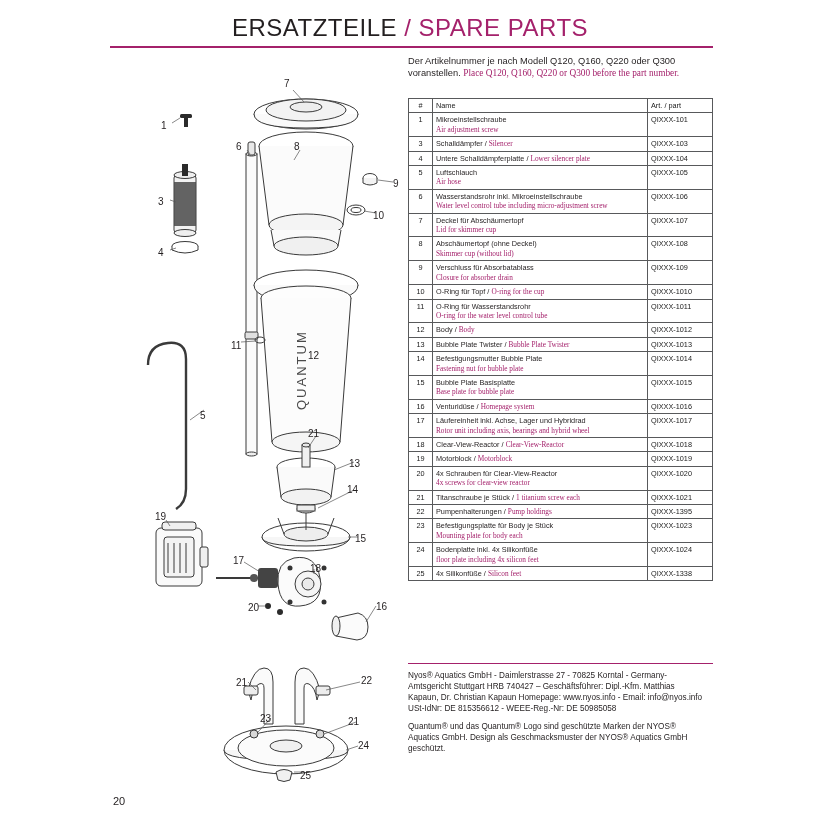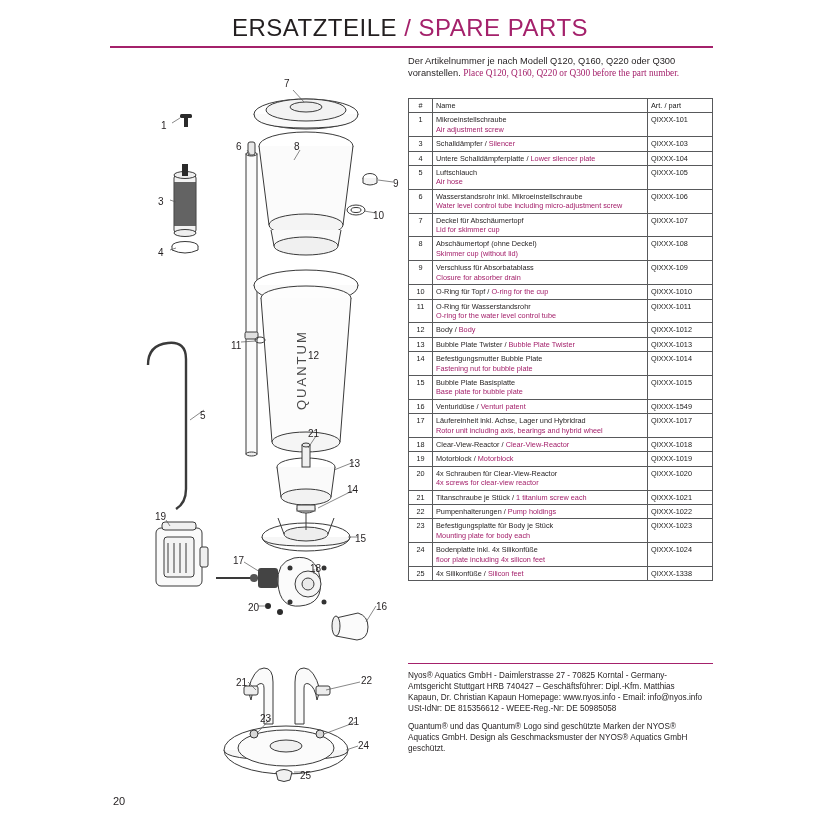--- a/index.html
+++ b/index.html
@@ -72,21 +72,21 @@
     padding: 2px 3px 2px 3px;
     vertical-align: top;
     text-align: left;
     font-weight: normal;
   }
   .parts-table th { font-size: 7.3px; }
   .col-num  { width: 17px; text-align: center !important; }
   .col-art  { width: 58px; margin-left: 12px; }
   .parts-table td.col-num { text-align: center; }
   .de-txt { color: #231f20; }
-  .en-txt { color: #a4216b; }
+  .en-txt { color: #a4216b; font-family: Liberation Serif, serif; }
   .sep { color: #231f20; }
 
   
   .footer-rule-top {
     position: absolute;
     left: 408px;
     top: 663px;
     width: 305px;
     height: 1px;
     background: #a4216b;
@@ -226,22 +226,22 @@
           <td><span class="de-txt">Befestigungsmutter Bubble Plate</span><br><span class="en-txt">Fastening nut for bubble plate</span></td>
           <td class="col-art">QIXXX-1014</td>
         </tr>
         <tr>
           <td class="col-num">15</td>
           <td><span class="de-txt">Bubble Plate Basisplatte</span><br><span class="en-txt">Base plate for bubble plate</span></td>
           <td class="col-art">QIXXX-1015</td>
         </tr>
         <tr>
           <td class="col-num">16</td>
-          <td><span class="de-txt">Venturidüse</span><span class="sep"> / </span><span class="en-txt">Venturi patent</span></td>
-          <td class="col-art">QIXXX-1549</td>
+          <td><span class="de-txt">Venturidüse</span><span class="sep"> / </span><span class="en-txt">Homepage system</span></td>
+          <td class="col-art">QIXXX-1016</td>
         </tr>
         <tr>
           <td class="col-num">17</td>
           <td><span class="de-txt">Läufereinheit inkl. Achse, Lager und Hybridrad</span><br><span class="en-txt">Rotor unit including axis, bearings and hybrid wheel</span></td>
           <td class="col-art">QIXXX-1017</td>
         </tr>
         <tr>
           <td class="col-num">18</td>
           <td><span class="de-txt">Clear-View-Reactor</span><span class="sep"> / </span><span class="en-txt">Clear-View-Reactor</span></td>
           <td class="col-art">QIXXX-1018</td>
@@ -257,21 +257,21 @@
           <td class="col-art">QIXXX-1020</td>
         </tr>
         <tr>
           <td class="col-num">21</td>
           <td><span class="de-txt">Titanschraube je Stück</span><span class="sep"> / </span><span class="en-txt">1 titanium screw each</span></td>
           <td class="col-art">QIXXX-1021</td>
         </tr>
         <tr>
           <td class="col-num">22</td>
           <td><span class="de-txt">Pumpenhalterungen</span><span class="sep"> / </span><span class="en-txt">Pump holdings</span></td>
-          <td class="col-art">QIXXX-1022</td>
+          <td class="col-art">QIXXX-1395</td>
         </tr>
         <tr>
           <td class="col-num">23</td>
           <td><span class="de-txt">Befestigungsplatte für Body je Stück</span><br><span class="en-txt">Mounting plate for body each</span></td>
           <td class="col-art">QIXXX-1023</td>
         </tr>
         <tr>
           <td class="col-num">24</td>
           <td><span class="de-txt">Bodenplatte inkl. 4x Silikonfüße</span><br><span class="en-txt">floor plate including 4x silicon feet</span></td>
           <td class="col-art">QIXXX-1024</td>

